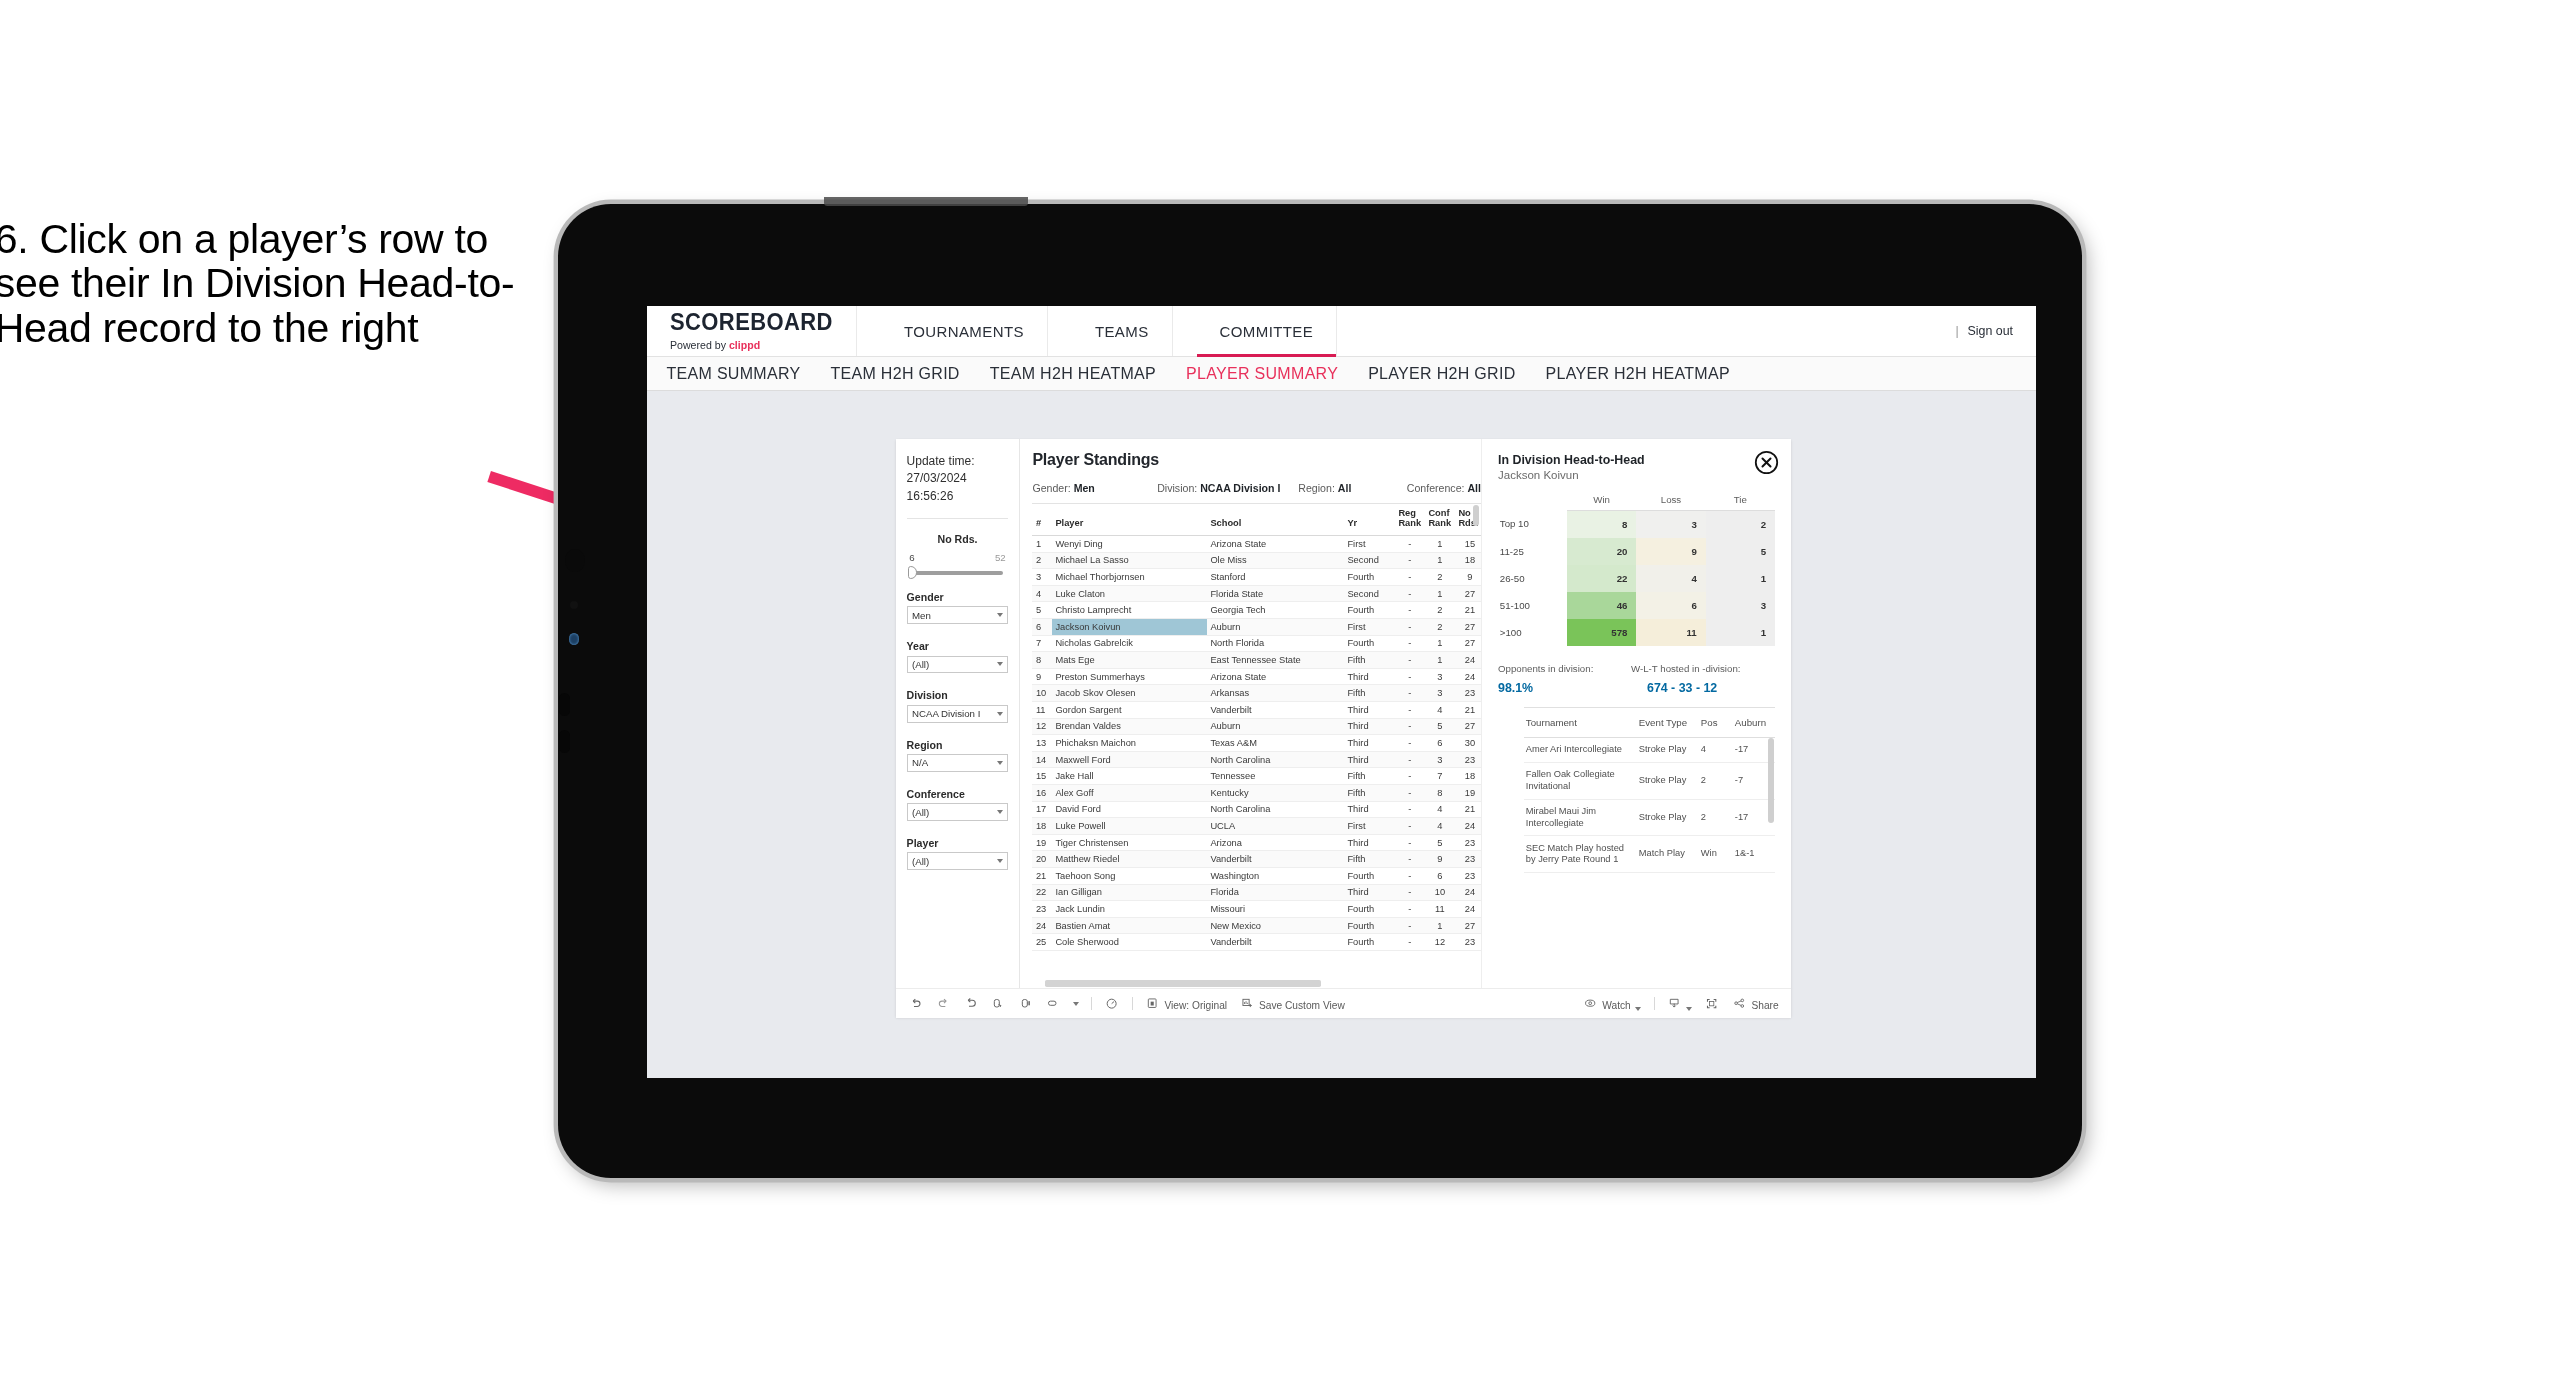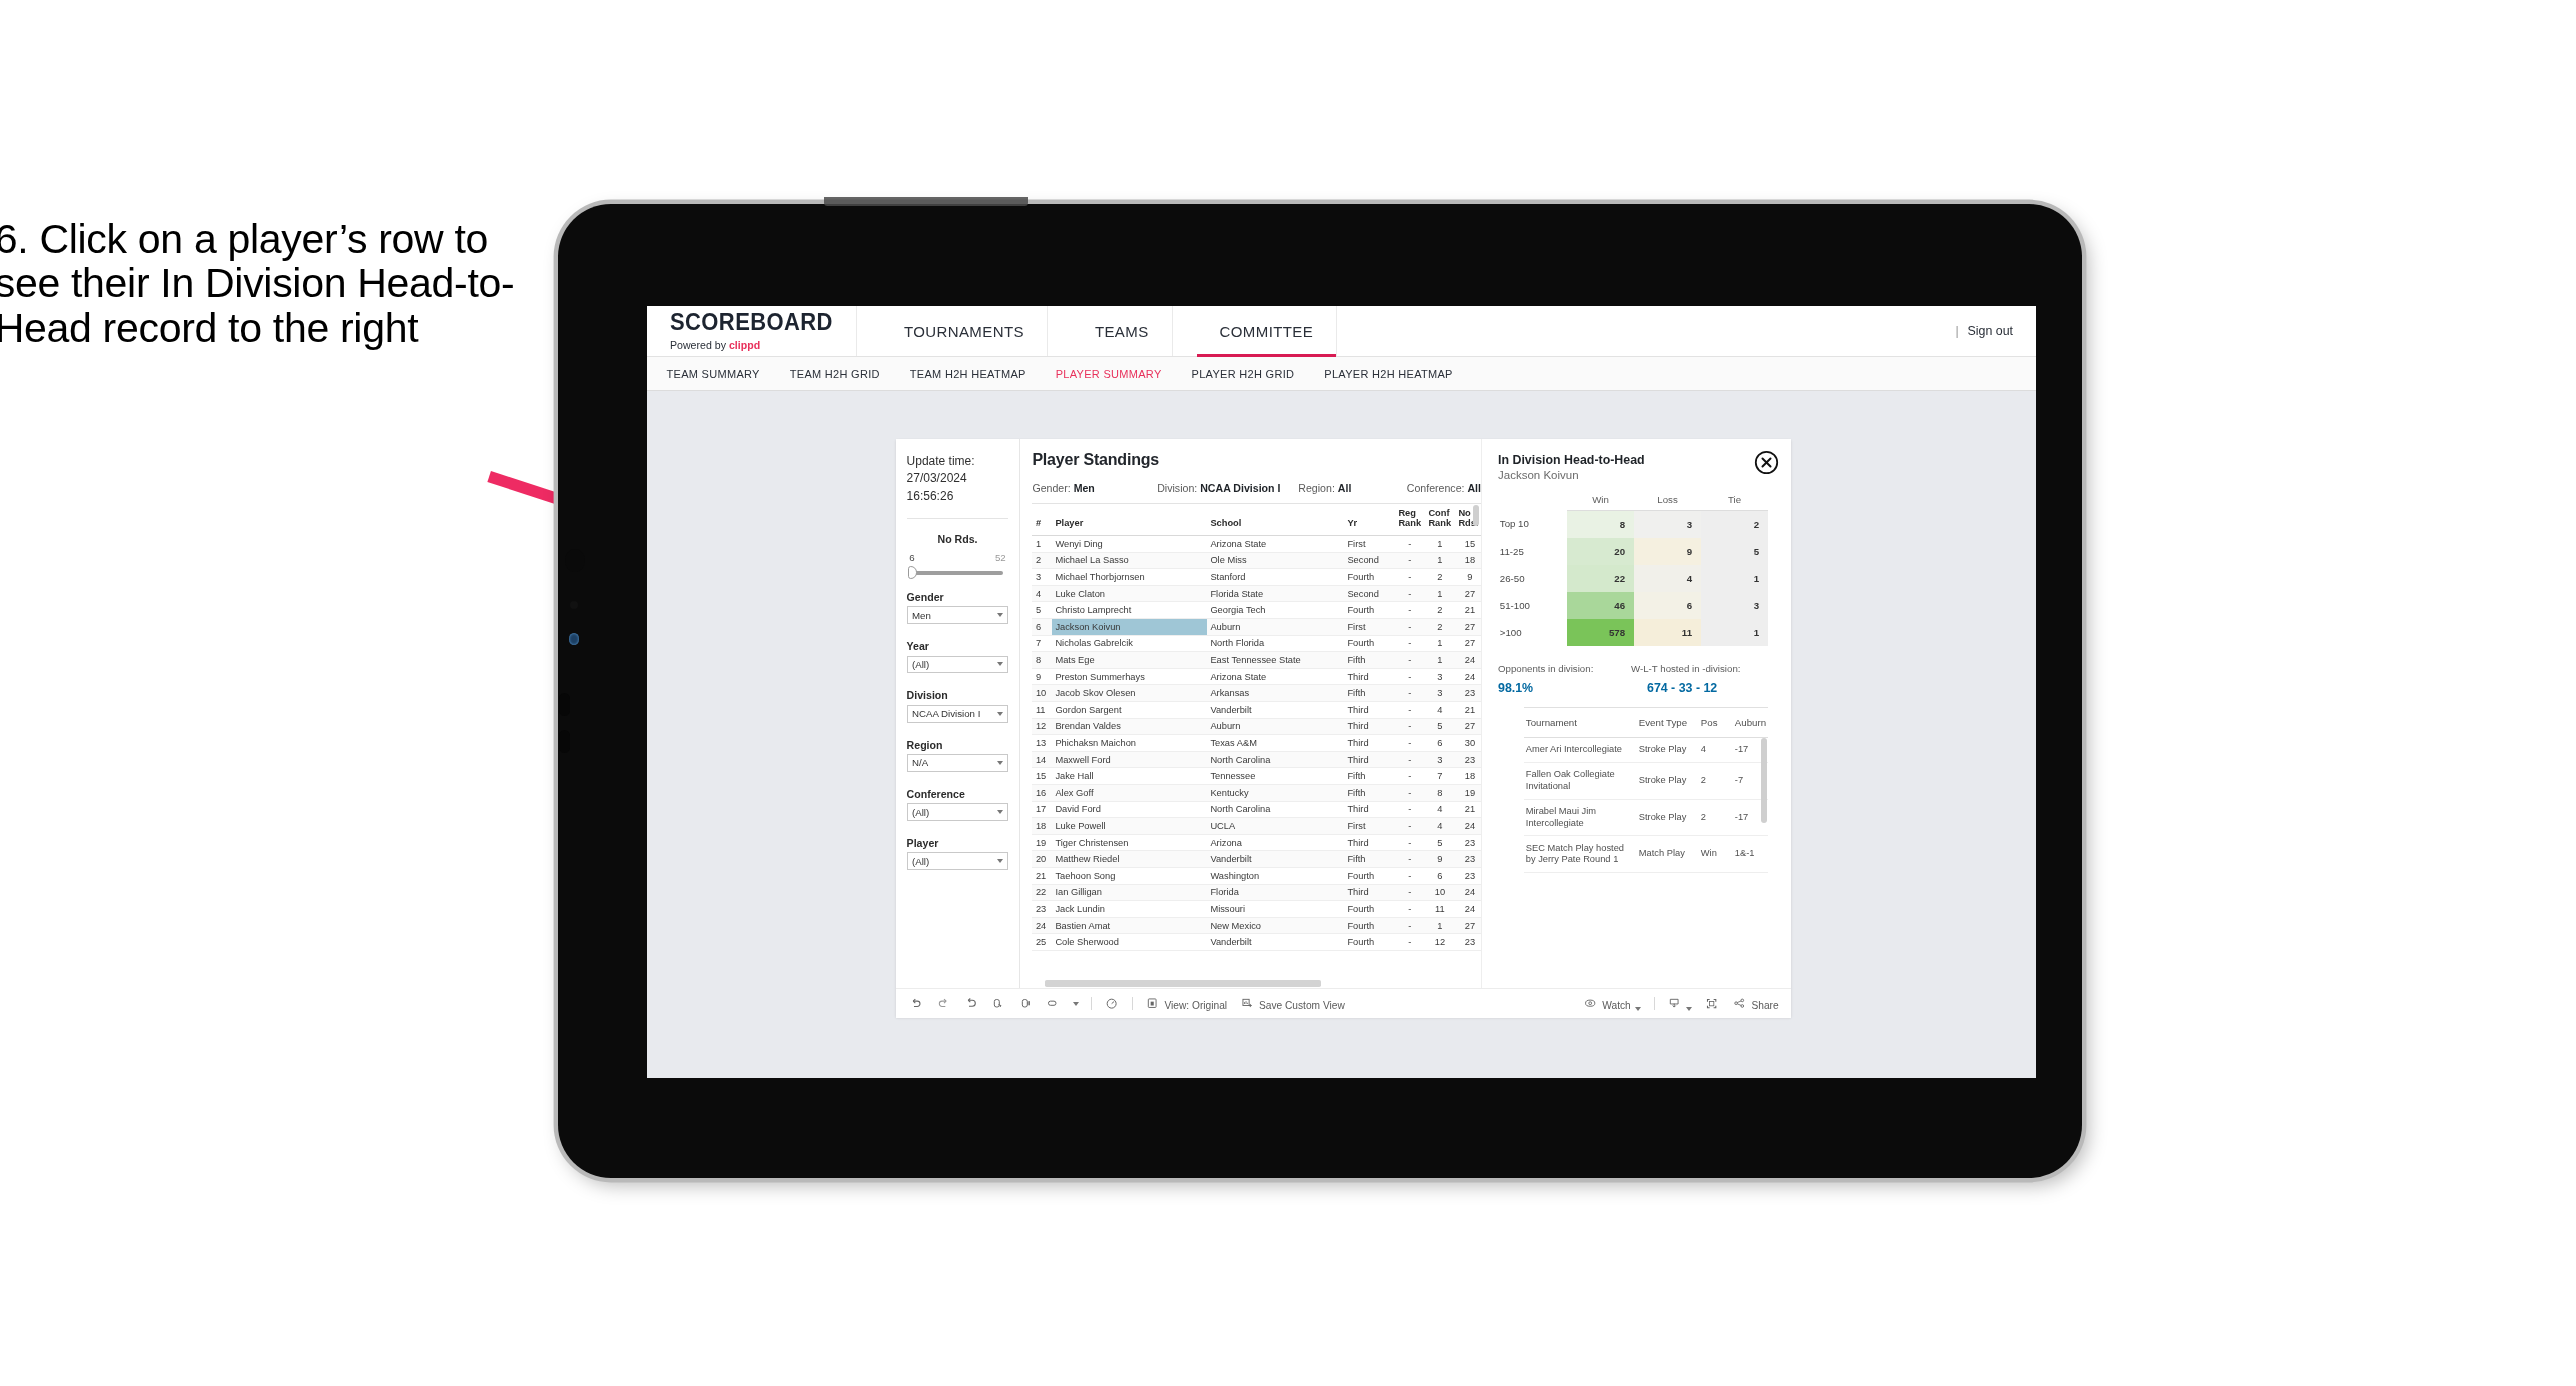--- a/index.html
+++ b/index.html
@@ -93,21 +93,21 @@
     padding-right:23px; font-size:12.4px; color:#2a2f38;
   }
   .header-right .sep { color:#999; }
   .signout { cursor:pointer; }
 
   
   #sub-nav {
     height: 34px; background:#fafafa; border-bottom:0.9px solid #dcdcdc;
     display:flex; align-items:center; padding-left:19.5px; gap:30px;
   }
-  .subnav-item { font-size:11px; color:#2a2f38; letter-spacing:0.3px; cursor:pointer; white-space:nowrap; }
+  .subnav-item { font-size:16px; color:#2a2f38; letter-spacing:0.3px; cursor:pointer; white-space:nowrap; }
   .subnav-item.active { color:#e8305b; }
 
   
   #workspace { position:relative; width:100%; height: 687px; background:#e8eaee; }
 
   
   #dashboard {
     position:absolute; left:249px; top:48px; width:895px; height:579px;
     background:#ffffff; box-shadow: 0 0.9px 2.7px rgba(0,0,0,0.12);
     display:flex; flex-direction:column;
@@ -161,21 +161,21 @@
   .c-conf { width:30px; text-align:center; } .c-rds { width:30px; text-align:center; }
   td.c-reg, td.c-conf, td.c-rds, td.c-wins { text-align:center; }
   tr.selected td.c-player { background:#9fc6d6; }
 
   #vscroll { position:absolute; right:1.8px; top:1.8px; width:6.2px; height:21px; background:#cfcfcf; border-radius:3.5px; }
   #hscroll-bar { height:9.7px; background:#ffffff; display:flex; align-items:center; padding-left:12.4px; }
   #hscroll-thumb { height:7px; width:276px; background:#d3d3d3; border-radius:1.8px; }
 
   
   #h2h {
-    width:310px; border-left:0.9px solid #eeeeee; padding:14px 23px 0 16px; flex-shrink:0;
+    width:310px; border-left:0.9px solid #eeeeee; padding:14px 16px 0 16px; flex-shrink:0;
     position:relative; display:flex; flex-direction:column;
   }
   #h2h-title { font-size:12.4px; font-weight:bold; color:#1f2328; }
   #h2h-sub { font-size:11.5px; color:#6b6b6b; margin-top:1.8px; }
   #close-btn {
     position:absolute; right:12.4px; top:10.6px; width:25px; height:25px; cursor:pointer;
   }
   table.h2h { width:100%; border-collapse:collapse; margin-top:12.4px; font-size:9.7px; table-layout:fixed; }
   table.h2h th {
     font-weight:normal; color:#5d5d5d; font-size:9.7px; text-align:center; padding-bottom:4.4px;

